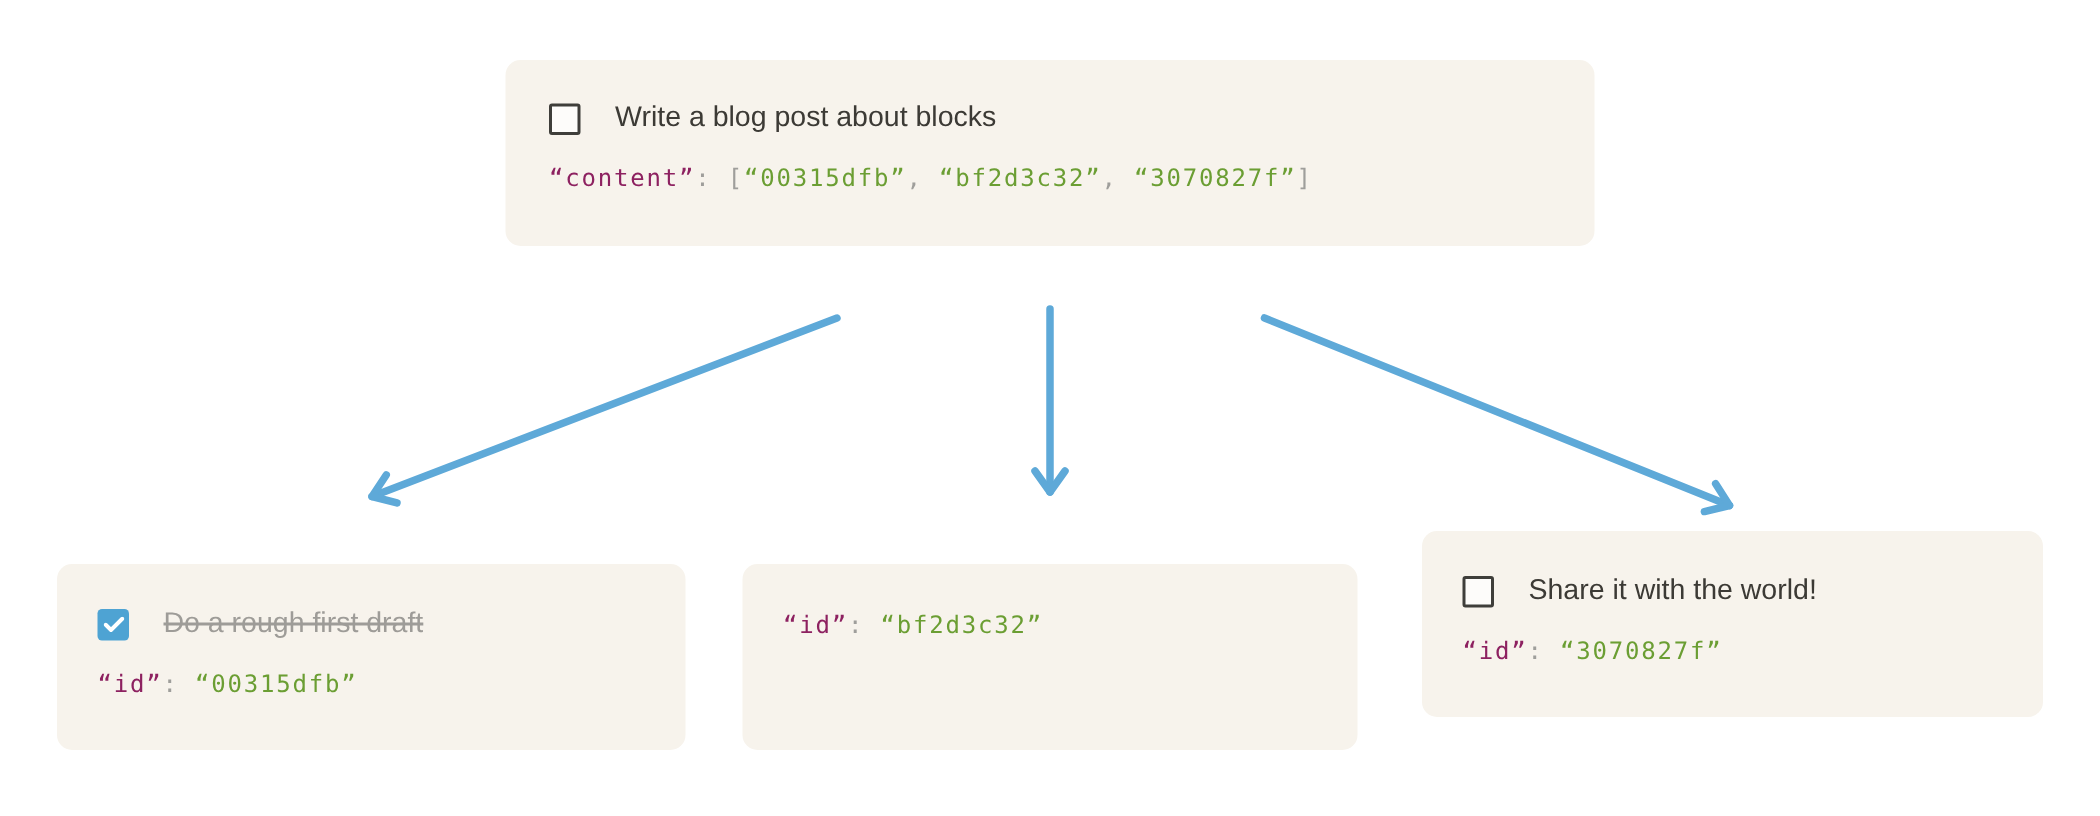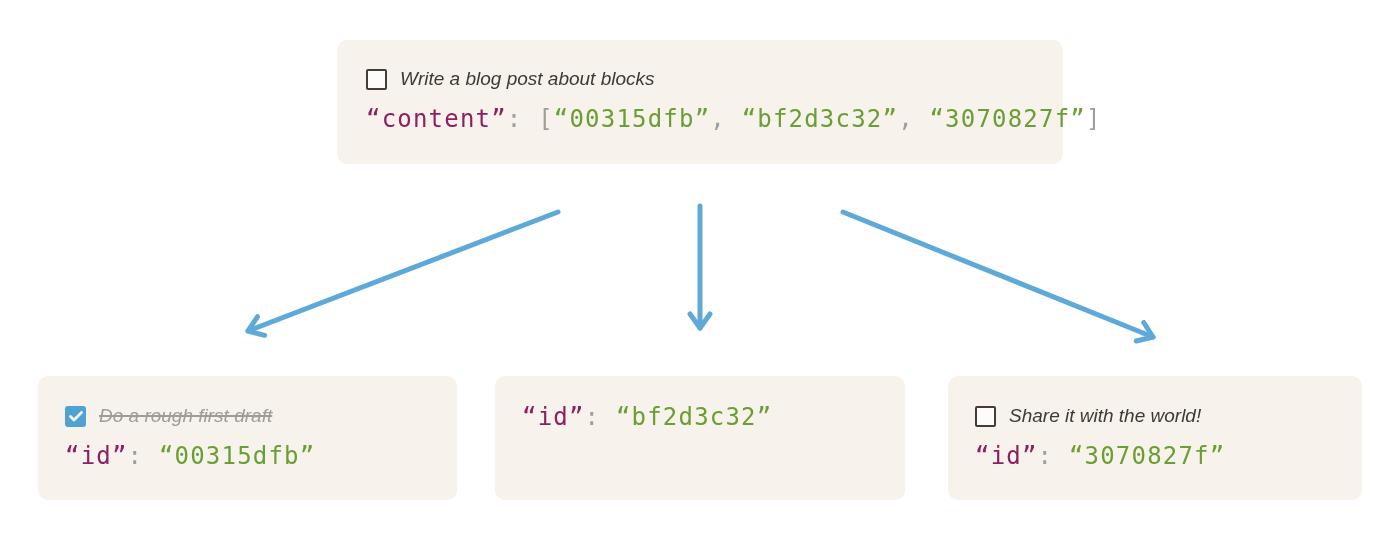--- a/index.html
+++ b/index.html
@@ -24,30 +24,29 @@
     flex-direction: column;
     gap: 15px;
   }
   .card.parent {
     left: 337px; top: 40px;
     width: 726px; height: 124px;
     padding: 27px 30px 24px 29px;
   }
   .card.child-1 { left: 38px;  top: 376px; width: 419px; height: 124px; padding: 28px 26px 36px 27px; }
   .card.child-2 { left: 495px; top: 376px; width: 410px; height: 124px; padding: 28px 26px 24px 27px; }
-  .card.child-3 { left: 948px; top: 376px; width: 414px; height: 124px; padding: 28px 26px 24px 27px; }
+  .card.child-3 { left: 948px; top: 354px; width: 414px; height: 124px; padding: 28px 26px 24px 27px; }
 
   .todo-row {
     display: flex;
     align-items: center;
-    gap: 13px;
+    gap: 23px;
     font-size: 19px;
     line-height: 24px;
     color: var(--todo-text, #3c3a35);
-    font-style: italic;
   }
   .checkbox {
     flex: none;
     width: 21px; height: 21px;
     box-sizing: border-box;
     border: 2px solid var(--checkbox-border, #3f3e3a);
     border-radius: 2px;
     background: #fdfcfa;
   }
   .checkbox.checked {
@@ -59,21 +58,21 @@
     justify-content: center;
   }
   .checkbox.checked svg { display: block; }
   .todo-label.done {
     color: var(--done-text, #9e9c98);
     text-decoration: line-through;
     text-decoration-thickness: 1.5px;
   }
   .code-line {
     font-family: "DejaVu Sans Mono", monospace;
-    font-size: 24px;
+    font-size: 16px;
     line-height: 26px;
     letter-spacing: 1.2px;
     white-space: pre;
   }
   .code-key   { color: var(--code-key, #8d2160); }
   .code-punct { color: var(--code-punct, #9f9e9b); }
   .code-str   { color: var(--code-string, #6b9e33); }
 
   .arrows {
     position: absolute;

